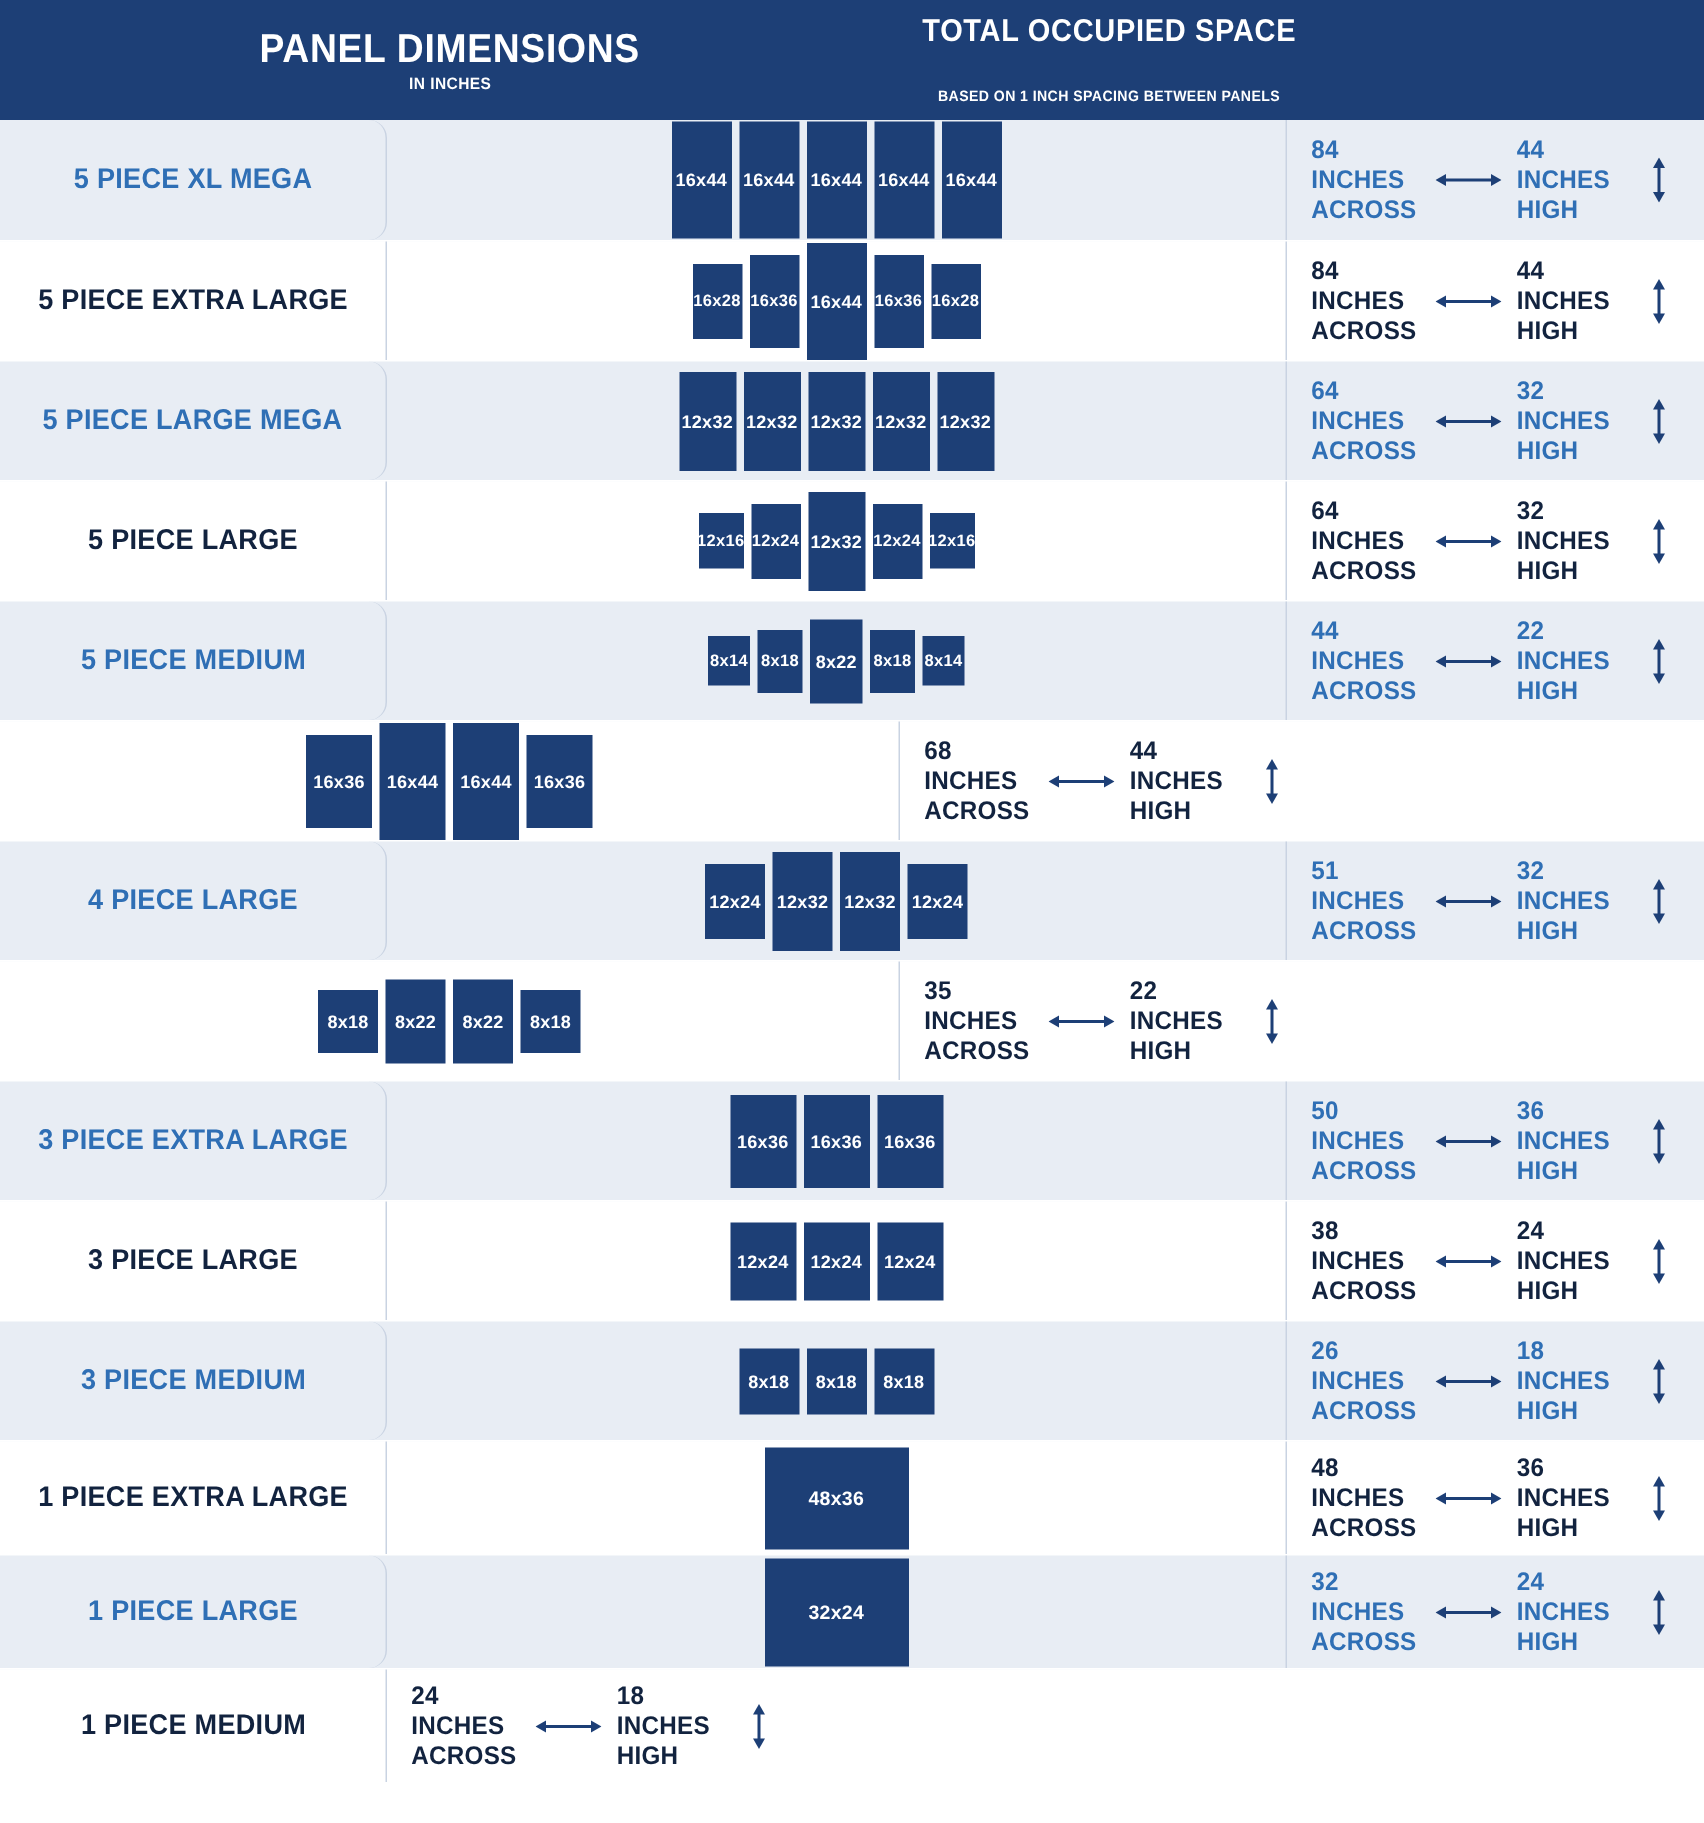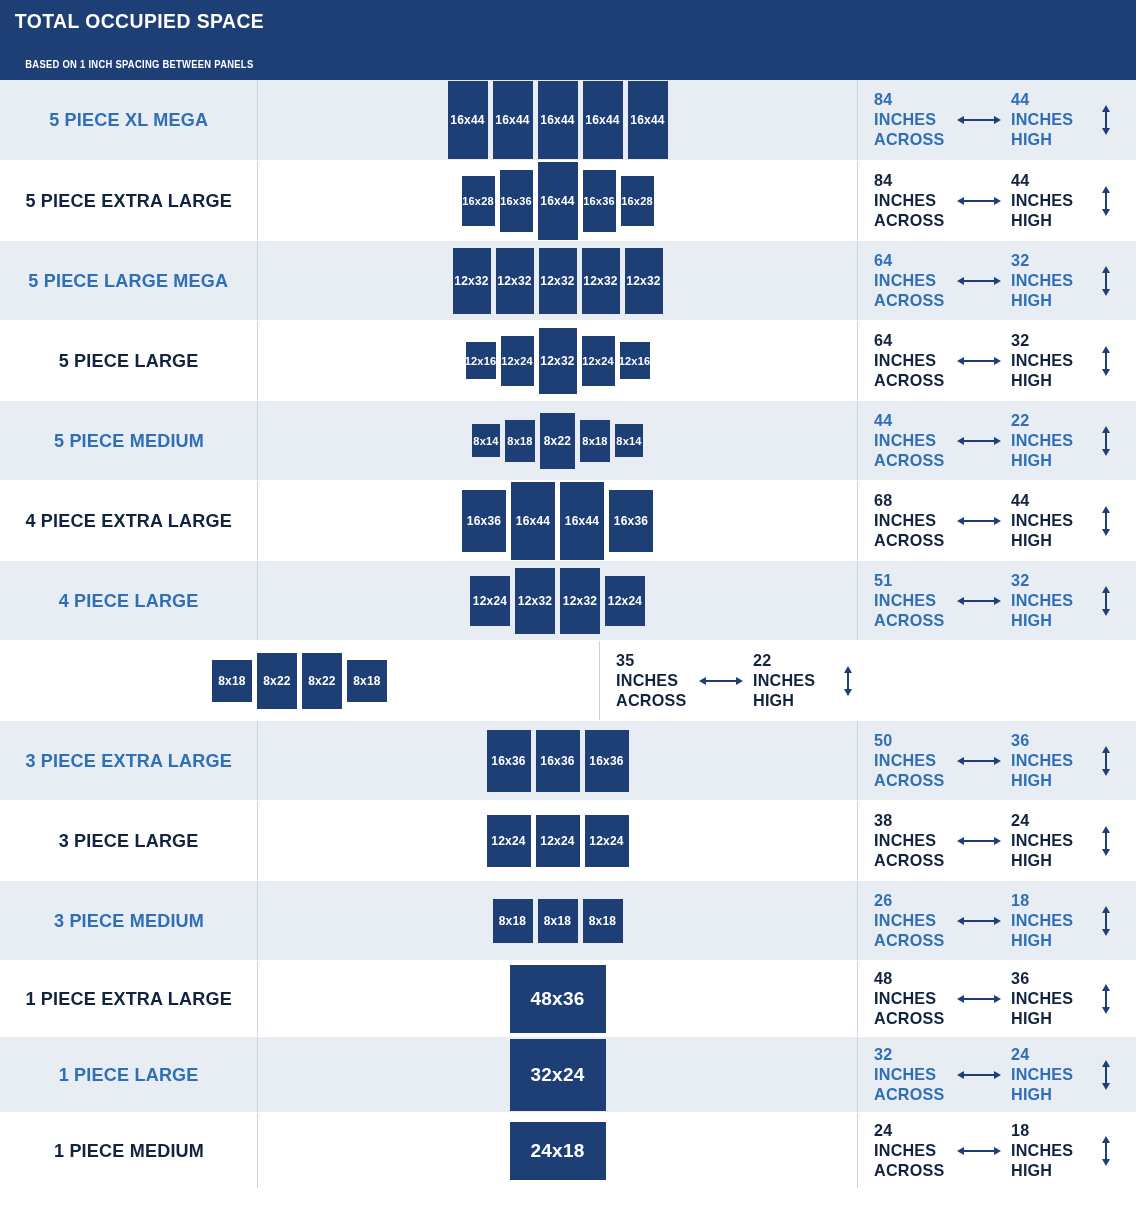--- a/index.html
+++ b/index.html
@@ -68,21 +68,21 @@
     justify-content: center;
     text-align: center;
     font-weight: bold;
     font-size: 19px;
     letter-spacing: 0.2px;
     border-right: 1px solid #c9d3e2;
     padding: 0 6px;
     transform: none;
   }
   .c-set span { transform: scaleX(0.95); display: inline-block; }
-  .c-set.blue { color: #2f6fb5; }
+  .c-set.blue { color: #2f6fb5; border-radius: 12px; }
   .c-set.dark { color: #12233f; }
 
   .c-panels {
     width: 600px;
     display: flex;
     align-items: center;
     justify-content: center;
     border-right: 1px solid #c9d3e2;
     position: relative;
   }
@@ -96,21 +96,21 @@
     background: #1d3f76;
     color: #ffffff;
     display: flex;
     align-items: center;
     justify-content: center;
     font-weight: bold;
     font-size: 12px;
     letter-spacing: 0.2px;
   }
   .panel.sm { font-size: 11px; }
-  .panel.lg { font-size: 19px; }
+  .panel.lg { font-size: 13px; }
 
   .c-space {
     width: 278px;
     display: flex;
     justify-content: space-between;
     padding-left: 14px;
     padding-right: 16px;
     gap: 8px;
   }
   .space-line {
@@ -126,20 +126,24 @@
   .c-space.dark .space-line { color: #12233f; }
   .arrow { width: 46px; display: flex; align-items: center; justify-content: center; }
   .arrow svg { display: block; }
 </style>
 </head>
 <body>
 
 <div id="page">
 
   <div class="header">
+    <div class="h-cell h-col2">
+      <div class="h-title">PANEL DIMENSIONS</div>
+      <div class="h-sub">IN INCHES</div>
+    </div>
     <div class="h-cell h-col3">
       <div class="h-title small">TOTAL OCCUPIED SPACE</div>
       <div class="h-sub tiny">BASED ON 1 INCH SPACING BETWEEN PANELS</div>
     </div>
   </div>
 
   <div id="rows">
       <div class="row alt" style="height: 81px;">
         <div class="c-set blue">
           <span>5 PIECE XL MEGA</span>
@@ -314,23 +318,20 @@
               <svg width="14" height="30" viewBox="0 0 14 30">
                 <line x1="7" y1="4" x2="7" y2="26" stroke="#1d3f76" stroke-width="2"></line>
                 <polygon points="7,0 3,7 11,7" fill="#1d3f76"></polygon>
                 <polygon points="7,30 3,23 11,23" fill="#1d3f76"></polygon>
               </svg>
             </span>
           </div>
         </div>
       </div>
       <div class="row plain" style="height: 80px;">
-        <div class="c-set dark">
-          <span>4 PIECE EXTRA LARGE</span>
-        </div>
         <div class="c-panels">
           <div class="panels-wrap">
             <div class="panel" style="width: 44px; height: 62px;">16x36</div>
             <div class="panel" style="width: 44px; height: 78px;">16x44</div>
             <div class="panel" style="width: 44px; height: 78px;">16x44</div>
             <div class="panel" style="width: 44px; height: 62px;">16x36</div>
           </div>
         </div>
         <div class="c-space dark">
           <div class="space-line">
@@ -585,25 +586,20 @@
                 <polygon points="7,30 3,23 11,23" fill="#1d3f76"></polygon>
               </svg>
             </span>
           </div>
         </div>
       </div>
       <div class="row plain" style="height: 76px;">
         <div class="c-set dark">
           <span>1 PIECE MEDIUM</span>
         </div>
-        <div class="c-panels">
-          <div class="panels-wrap">
-            <div class="panel lg" style="width: 96px; height: 58px;">24x18</div>
-          </div>
-        </div>
         <div class="c-space dark">
           <div class="space-line">
             <span class="txt">24 INCHES ACROSS</span>
             <span class="arrow">
               <svg width="44" height="12" viewBox="0 0 44 12">
                 <line x1="4" y1="6" x2="40" y2="6" stroke="#1d3f76" stroke-width="2"></line>
                 <polygon points="0,6 7,2 7,10" fill="#1d3f76"></polygon>
                 <polygon points="44,6 37,2 37,10" fill="#1d3f76"></polygon>
               </svg>
             </span>

